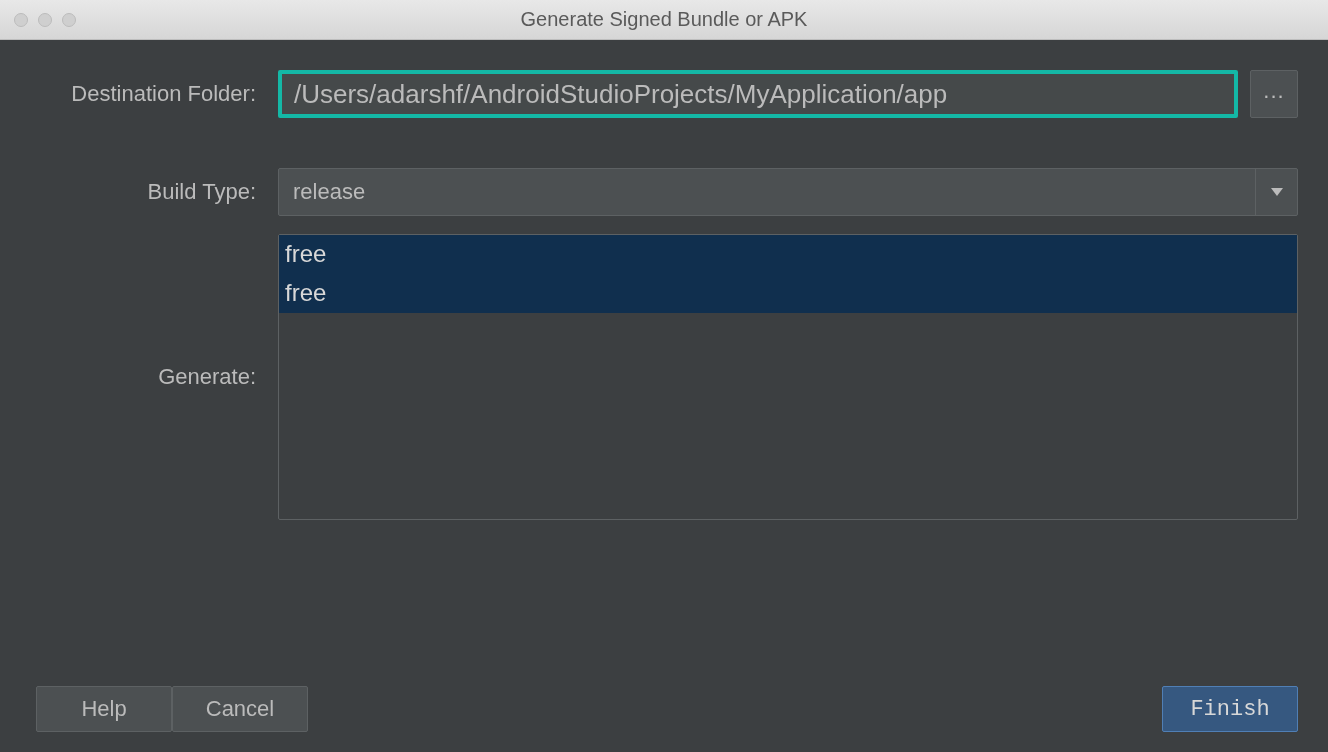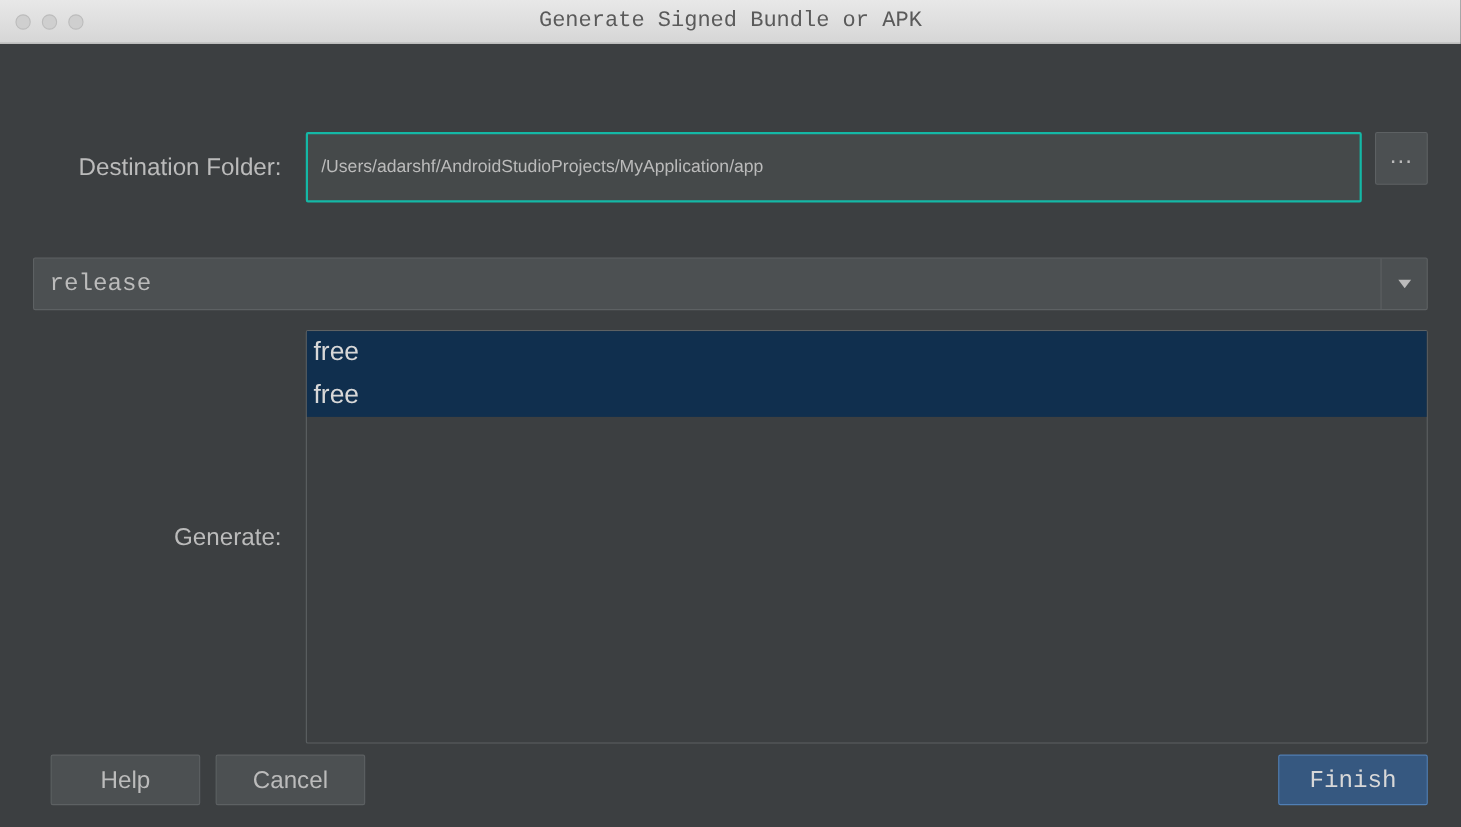--- a/index.html
+++ b/index.html
@@ -14,21 +14,20 @@
     font-family: -apple-system, "Helvetica Neue", Arial, sans-serif;
     overflow: hidden;
   }
   .titlebar {
     height: 40px;
     background: linear-gradient(to bottom, #e8e8e8, #d6d6d6);
     border-bottom: 1px solid #bdbdbd;
     display: flex;
     align-items: center;
     position: relative;
-    font-family: Liberation Mono, monospace;
   }
   .traffic-lights {
     display: flex;
     gap: 10px;
     padding-left: 14px;
   }
   .traffic-light {
     width: 14px;
     height: 14px;
     border-radius: 50%;
@@ -38,24 +37,23 @@
   .title-text {
     position: absolute;
     left: 0;
     right: 0;
     text-align: center;
     color: #5a5a5a;
     font-size: 20px;
     pointer-events: none;
   }
   .content {
-    padding: 46px 30px 20px 30px;
-    color: #bbbbbb;
-    font-size: 22px;
-    margin-top: 34px;
+    padding: 30px 30px 20px 30px;
+    color: #bbbbbb;
+    font-size: 22px;
   }
   .form-row {
     display: flex;
     align-items: center;
     margin-bottom: 34px;
   }
   .form-row.build-type-row {
     margin-top: 50px;
     margin-bottom: 18px;
   }
@@ -72,24 +70,24 @@
   }
   .field-col {
     flex: 1;
     display: flex;
     gap: 12px;
     align-items: stretch;
   }
   .text-input {
     flex: 1;
     background: #45494a;
-    border: 2px solid #14b8a6;
-    color: #bbbbbb;
-    font-size: 16px;
-    height: 64px;
+    border: 4px solid #14b8a6;
+    color: #bbbbbb;
+    font-size: 26px;
+    height: 48px;
     padding: 0 12px;
     border-radius: 2px;
   }
   .browse-btn {
     width: 48px;
     height: 48px;
     background: #4c5052;
     border: 1px solid #5d6163;
     color: #bbbbbb;
     font-size: 22px;
@@ -102,21 +100,20 @@
     padding-bottom: 6px;
   }
   .select-wrap {
     flex: 1;
     display: flex;
     background: #4c5052;
     border: 1px solid #5d6163;
     border-radius: 2px;
     height: 48px;
     align-items: stretch;
-    font-family: Liberation Mono, monospace;
   }
   .select-value {
     flex: 1;
     display: flex;
     align-items: center;
     padding: 0 14px;
     color: #bbbbbb;
     font-size: 22px;
   }
   .select-arrow {
@@ -128,38 +125,37 @@
   }
   .select-arrow svg {
     width: 12px;
     height: 8px;
     fill: #bbbbbb;
   }
   .listbox {
     flex: 1;
     background: #3c3f41;
     border: 1px solid #5d6163;
-    height: 376px;
+    height: 286px;
     border-radius: 2px;
   }
   .list-item {
     color: #d8d8d8;
     font-size: 24px;
     padding: 2px 6px;
     line-height: 1.45;
     background: #102f4e;
     cursor: pointer;
   }
   .button-bar {
     position: absolute;
     bottom: 20px;
-    left: 46px;
+    left: 36px;
     right: 30px;
     display: flex;
-    gap: 14px;
   }
   .spacer {
     flex: 1;
   }
   .btn {
     min-width: 136px;
     height: 46px;
     background: #4c5052;
     border: 1px solid #5d6163;
     color: #bbbbbb;
@@ -194,20 +190,21 @@
 
   <div class="form-row">
     <div class="label-col">Destination Folder:</div>
     <div class="field-col">
       <input class="text-input" type="text" value="/Users/adarshf/AndroidStudioProjects/MyApplication/app" style="">
       <div class="browse-btn">...</div>
     </div>
   </div>
 
   <div class="form-row build-type-row">
+    <div class="label-col">Build Type:</div>
     <div class="field-col">
       <div class="select-wrap">
         <div class="select-value">release</div>
         <div class="select-arrow">
           <svg viewBox="0 0 12 8">
               <path d="M0 0 L12 0 L6 8 Z"></path>
             </svg>
         </div>
       </div>
     </div>

